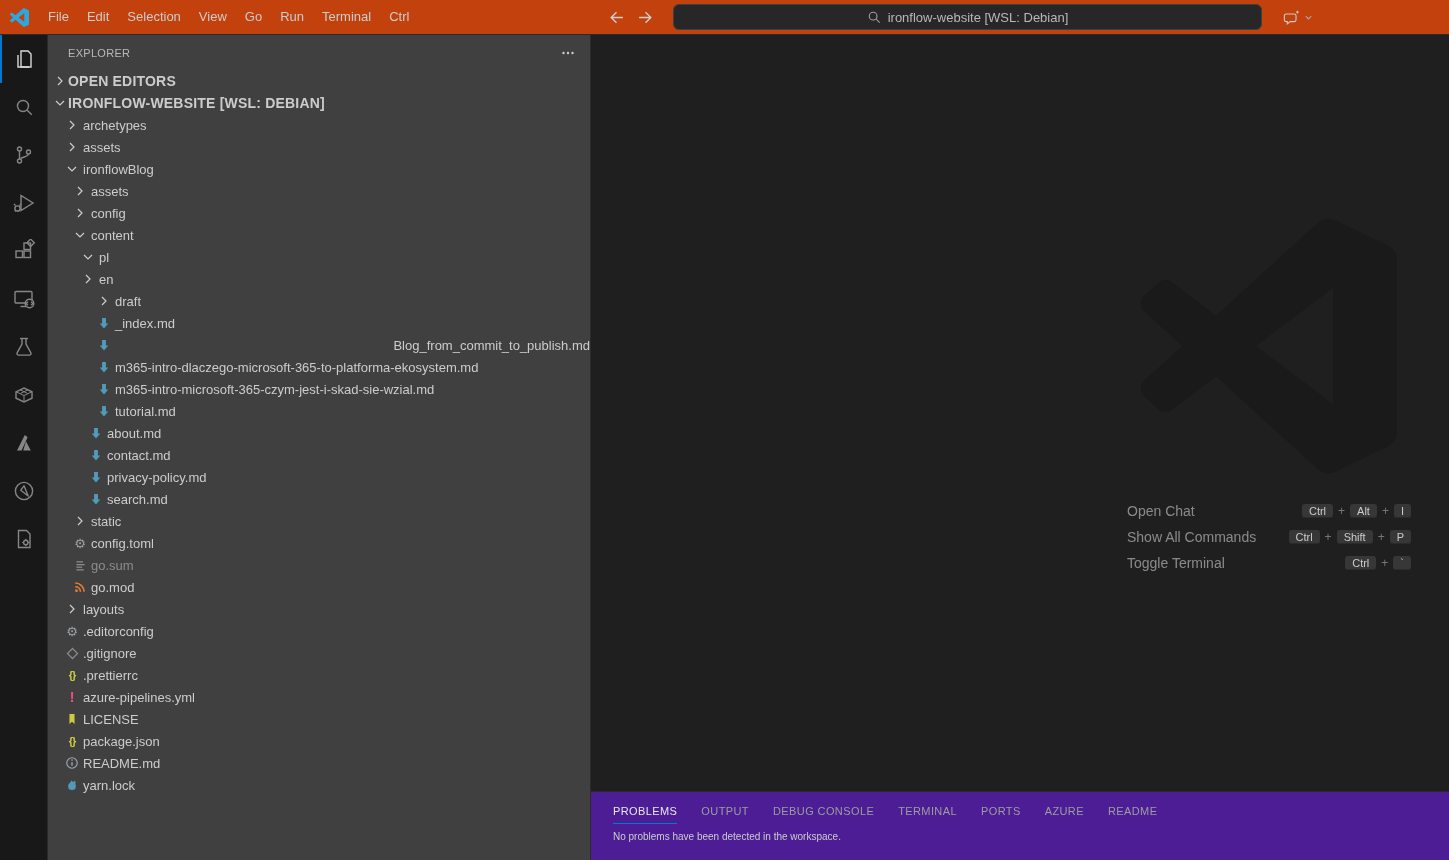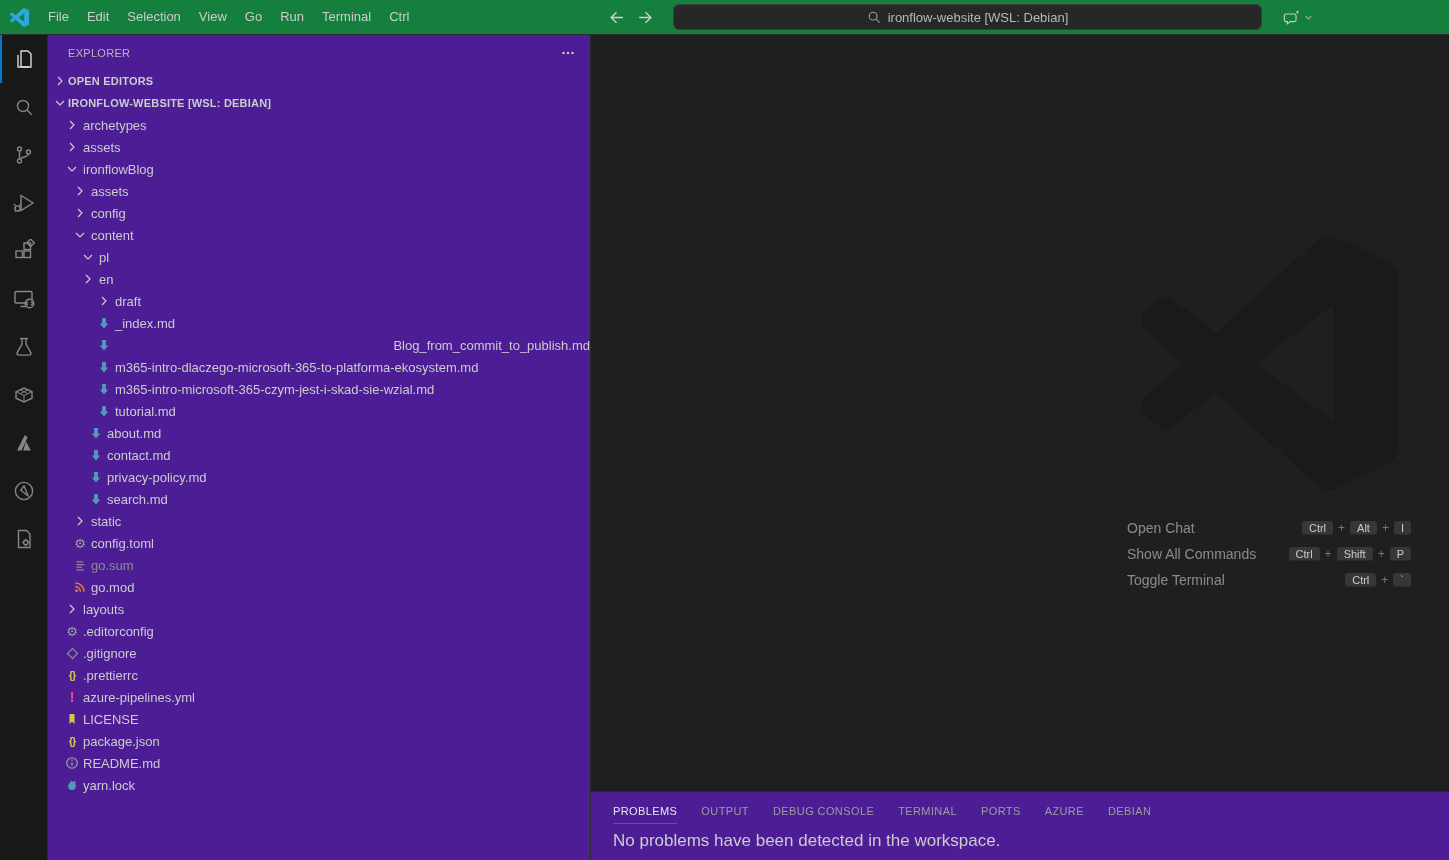--- a/index.html
+++ b/index.html
@@ -7,21 +7,21 @@
   body {
     width:1449px; height:860px; overflow:hidden;
     background:#1f1f1f; color:#cccccc;
     font-family:"Liberation Sans","DejaVu Sans",sans-serif; font-size:13px;
     -webkit-font-smoothing:antialiased;
   }
   svg { display:block; }
 
   
   .titlebar {
-    height:35px; background:#15803d; border-bottom:1px solid #2b2b2b;
+    height:35px; background:#c2410c; border-bottom:1px solid #2b2b2b;
     display:flex; align-items:center; position:relative;
   }
   .vscode-logo { width:19px; height:19px; margin:0 10px 0 10px; flex:none; }
   .menubar { display:flex; align-items:center; height:100%; }
   .menu-item { padding:0 9px; line-height:34px; color:#cccccc; cursor:default; border-radius:5px; }
   .nav-arrows { position:absolute; left:608px; top:0; height:35px; display:flex; align-items:center; gap:12px; color:#cfcfcf; }
   .nav-arrow { width:17px; height:17px; }
   .search-box {
     position:absolute; left:673px; top:4px; width:589px; height:26px;
     background:#272727; border:1px solid #3f3f3f; border-radius:6px;
@@ -38,60 +38,60 @@
 
   .activitybar { width:48px; flex:none; background:#181818; border-right:1px solid #2b2b2b; display:flex; flex-direction:column; }
   .activity-item {
     height:48px; display:flex; align-items:center; justify-content:center;
     color:#868686; border-left:2px solid transparent; padding-right:2px; cursor:pointer;
   }
   .activity-item.active { color:#d7d7d7; border-left-color:#0078d4; }
   .activity-item svg { width:24px; height:24px; }
 
   
-  .sidebar { width:543px; flex:none; background:#4c1d95; border-right:1px solid #2b2b2b; display:flex; flex-direction:column; }
+  .sidebar { width:543px; flex:none; background:#404040; border-right:1px solid #2b2b2b; display:flex; flex-direction:column; }
   .sidebar-header { height:35px; flex:none; display:flex; align-items:center; padding:0 14px 0 20px; }
   .sidebar-title { flex:1; font-size:11px; color:#b8b8b8; letter-spacing:.3px; }
   .more-actions { color:#cccccc; width:16px; height:16px; cursor:pointer; }
 
-  .section-row { height:22px; display:flex; align-items:center; font-weight:700; font-size:11px; color:#cccccc; cursor:pointer; padding-left:4px; letter-spacing:.2px; }
+  .section-row { height:22px; display:flex; align-items:center; font-weight:700; font-size:14px; color:#cccccc; cursor:pointer; padding-left:4px; letter-spacing:.2px; }
   .twistie { width:16px; height:16px; flex:none; display:flex; align-items:center; justify-content:center; color:#cccccc; }
   .twistie svg { width:16px; height:16px; }
 
   .tree { flex:1; overflow:hidden; }
   .tree-row { height:22px; display:flex; align-items:center; cursor:pointer; white-space:nowrap; }
   .tree-row.selected { background:#37373d; }
   .file-icon { width:16px; height:16px; flex:none; display:flex; align-items:center; justify-content:center; }
   .tree-label { margin-left:3px; color:#cccccc; }
   .tree-row.dimmed .tree-label { color:#8c8c8c; }
   .gi-braces { color:#cbcb41; font-weight:700; font-size:11px; letter-spacing:-1px; }
   .gi-exclaim { color:#f14e8b; font-weight:700; font-size:14px; }
   .gi-gear { color:#9aa0a6; font-size:13px; font-family:"DejaVu Sans",sans-serif; }
 
   
   .editor-region { flex:1; display:flex; flex-direction:column; background:#1f1f1f; min-width:0; }
   .editor { flex:1; position:relative; }
-  .watermark { position:absolute; top:200px; right:38px; width:284px; }
+  .watermark { position:absolute; top:183px; right:38px; width:284px; }
   .wm-logo { width:284px; height:256px; margin:0 auto 24px auto; }
   .wm-list { }
   .wm-row { display:flex; align-items:center; justify-content:space-between; height:26px; }
   .wm-label { color:rgba(204,204,204,.62); font-size:14px; }
   .wm-keys { display:flex; align-items:center;padding-left:12px; }
   .kbd {
     background:#373737; border-radius:3px; padding:1px 7px; font-size:11px; color:#cccccc;
     min-width:12px; text-align:center; box-shadow:inset 0 -1px 0 #2a2a2a;
   }
   .plus { margin:0 5px; color:rgba(204,204,204,.5); font-size:12px; }
 
   
   .panel { height:69px; flex:none; border-top:1px solid #2b2b2b; background:#4c1d95; padding-left:22px; }
   .panel-tabs { height:32px; display:flex; align-items:flex-end; gap:24px; }
   .panel-tab { font-size:11px; color:#9d9d9d; letter-spacing:.4px; padding:8px 0 6px 0; border-bottom:1px solid transparent; cursor:pointer; }
   .panel-tab.active { color:#e7e7e7; border-bottom-color:#0078d4; }
-  .panel-message { margin-top:7px; font-size:17px; color:#cccccc; }
+  .panel-message { margin-top:7px; font-size:10px; color:#cccccc; }
 </style>
 </head>
 <body>
 
 <div class="titlebar">
   <svg class="vscode-logo" viewBox="0 0 100 100">
     <path fill="#2da7e0" d="M96.5 10.8 75.9.9a6.2 6.2 0 0 0-7.1 1.2L29.3 38.2 12.1 25.1a4.2 4.2 0 0 0-5.3.2l-5.5 5a4.2 4.2 0 0 0 0 6.2L16.2 50 1.3 63.5a4.2 4.2 0 0 0 0 6.2l5.5 5a4.2 4.2 0 0 0 5.3.2l17.2-13.1 39.5 36.1a6.2 6.2 0 0 0 7.1 1.2l20.6-9.9A6.2 6.2 0 0 0 100 83.6V16.4a6.2 6.2 0 0 0-3.5-5.6zM75 72.7 45 50l30-22.7z"></path>
   </svg>
   <div class="menubar" id="menubar">
       <span class="menu-item">File</span>
@@ -524,19 +524,19 @@
     </div>
 
     <div class="panel">
       <div class="panel-tabs" id="paneltabs">
           <span class="panel-tab active">PROBLEMS</span>
           <span class="panel-tab">OUTPUT</span>
           <span class="panel-tab">DEBUG CONSOLE</span>
           <span class="panel-tab">TERMINAL</span>
           <span class="panel-tab">PORTS</span>
           <span class="panel-tab">AZURE</span>
-          <span class="panel-tab">DEBIAN</span>
+          <span class="panel-tab">README</span>
         </div>
       <div class="panel-message">No problems have been detected in the workspace.</div>
     </div>
   </div>
 
 </div>
 
 </body></html>

